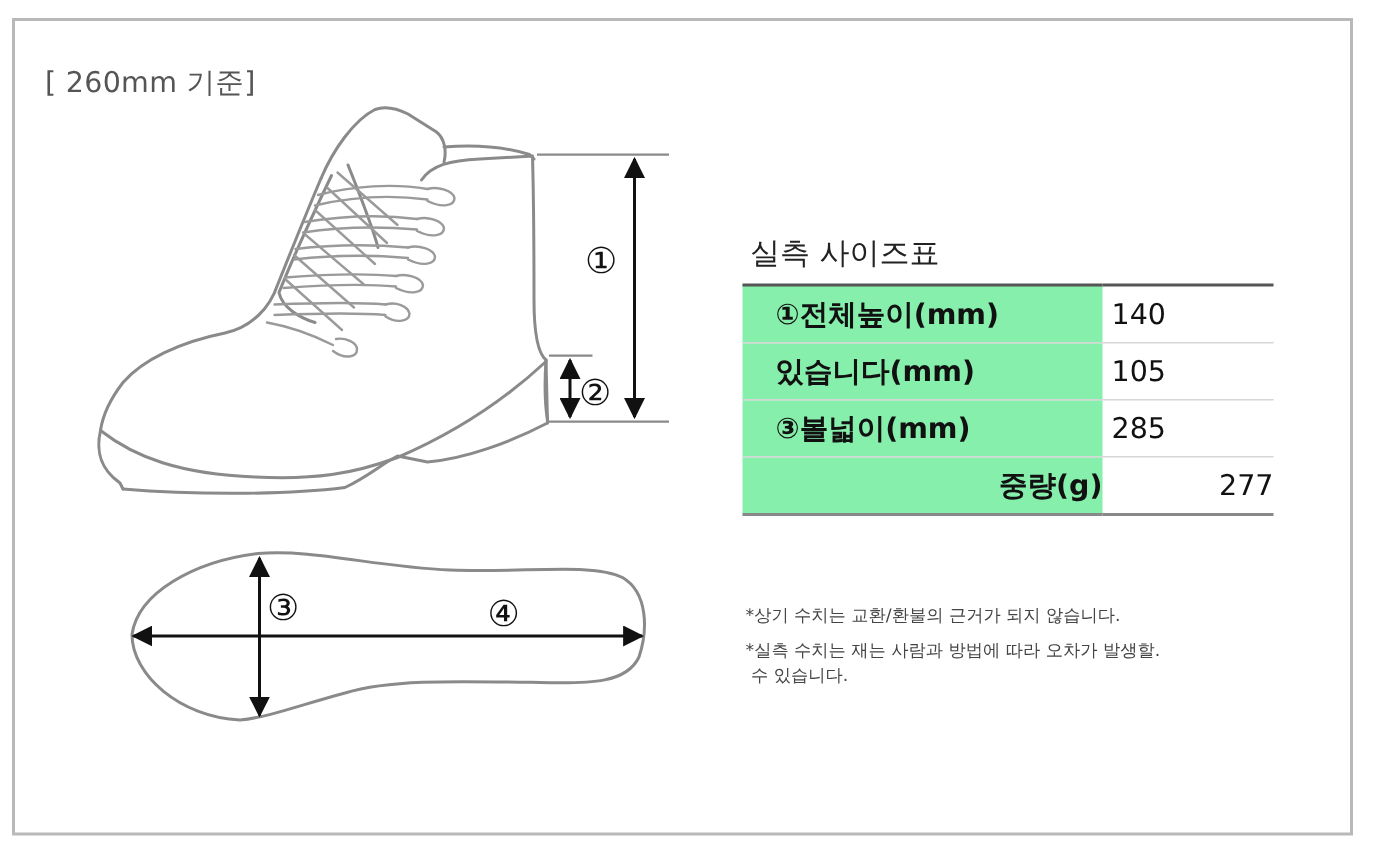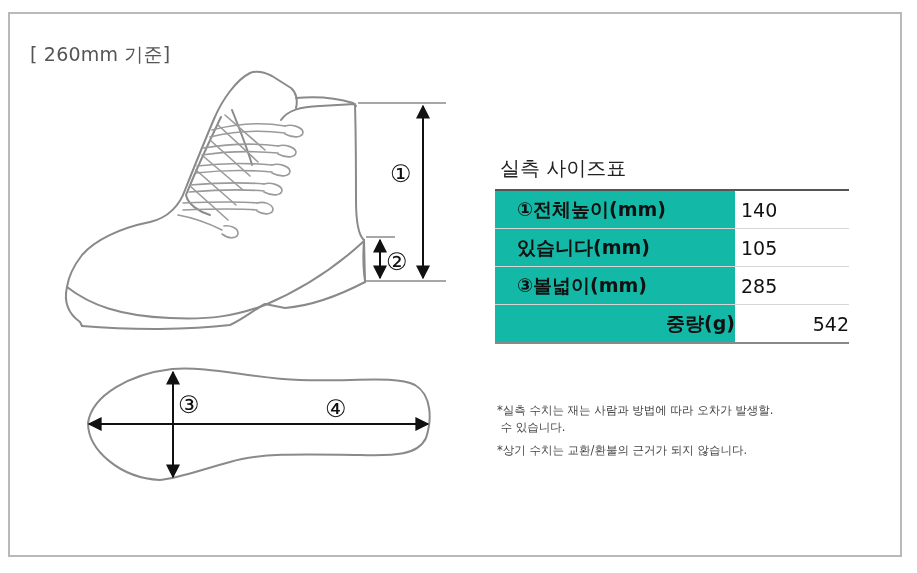--- a/index.html
+++ b/index.html
@@ -5,21 +5,21 @@
   html, body { margin: 0; padding: 0; background: #ffffff; }
   body { width: 917px; height: 573px; position: relative; overflow: hidden; font-family: "DejaVu Sans", "Liberation Sans", sans-serif; }
   .frame { position: absolute; left: 8px; top: 12px; width: 894px; height: 545px; border: 2px solid #b9b9b9; box-sizing: border-box; background: #fff; }
   .basis { position: absolute; left: 30px; top: 42px; font-size: 19px; color: #555; letter-spacing: 0.2px; }
   .illust { position: absolute; left: 0; top: 0; width: 917px; height: 573px; }
   .table-title { position: absolute; left: 500px; top: 155px; font-size: 20px; font-weight: normal; color: #222; }
   table.size { position: absolute; left: 495px; top: 189px; width: 354px; border-collapse: collapse; }
   table.size td { height: 37px; padding: 0; border-bottom: 1px solid #d6d6d6; font-size: 19px; color: #111; }
   table.size tr:first-child td { border-top: 2px solid #555; }
   table.size tr:last-child td { border-bottom: 2px solid #888; text-align: right; }
-  td.lbl { width: 240px; background: #14b8a6; font-weight: bold; padding-left: 22px !important; box-sizing: border-box; }
+  td.lbl { width: 240px; background: #86efac; font-weight: bold; padding-left: 22px !important; box-sizing: border-box; }
   td.lbl.wt { padding-left: 32px !important; }
   td.val { padding-left: 6px !important; font-size: 21px; color: #111; }
   .notes { position: absolute; left: 497px; top: 402px; font-size: 11.5px; color: #444; line-height: 17px; }
   .notes p { margin: 0 0 6px 0; }
   .circ { font-family: "DejaVu Sans", sans-serif; }
 </style>
 </head>
 <body>
 
 <div class="frame"></div>
@@ -111,24 +111,24 @@
   <tr>
     <td class="lbl">있습니다(mm)</td>
     <td class="val">105</td>
   </tr>
   <tr>
     <td class="lbl">③볼넓이(mm)</td>
     <td class="val">285</td>
   </tr>
   <tr>
     <td class="lbl wt">중량(g)</td>
-    <td class="val">542</td>
+    <td class="val">277</td>
   </tr>
 </tbody>
   </table>
 
 <div class="notes">
+  <p>*상기 수치는 교환/환불의 근거가 되지 않습니다.</p>
   <p>
     <span>*실측 수치는 재는 사람과 방법에 따라 오차가 발생할.</span><br>
     <span style="white-space:pre;"> 수 있습니다.</span>
   </p>
-  <p>*상기 수치는 교환/환불의 근거가 되지 않습니다.</p>
 </div>
 
 </body></html>

